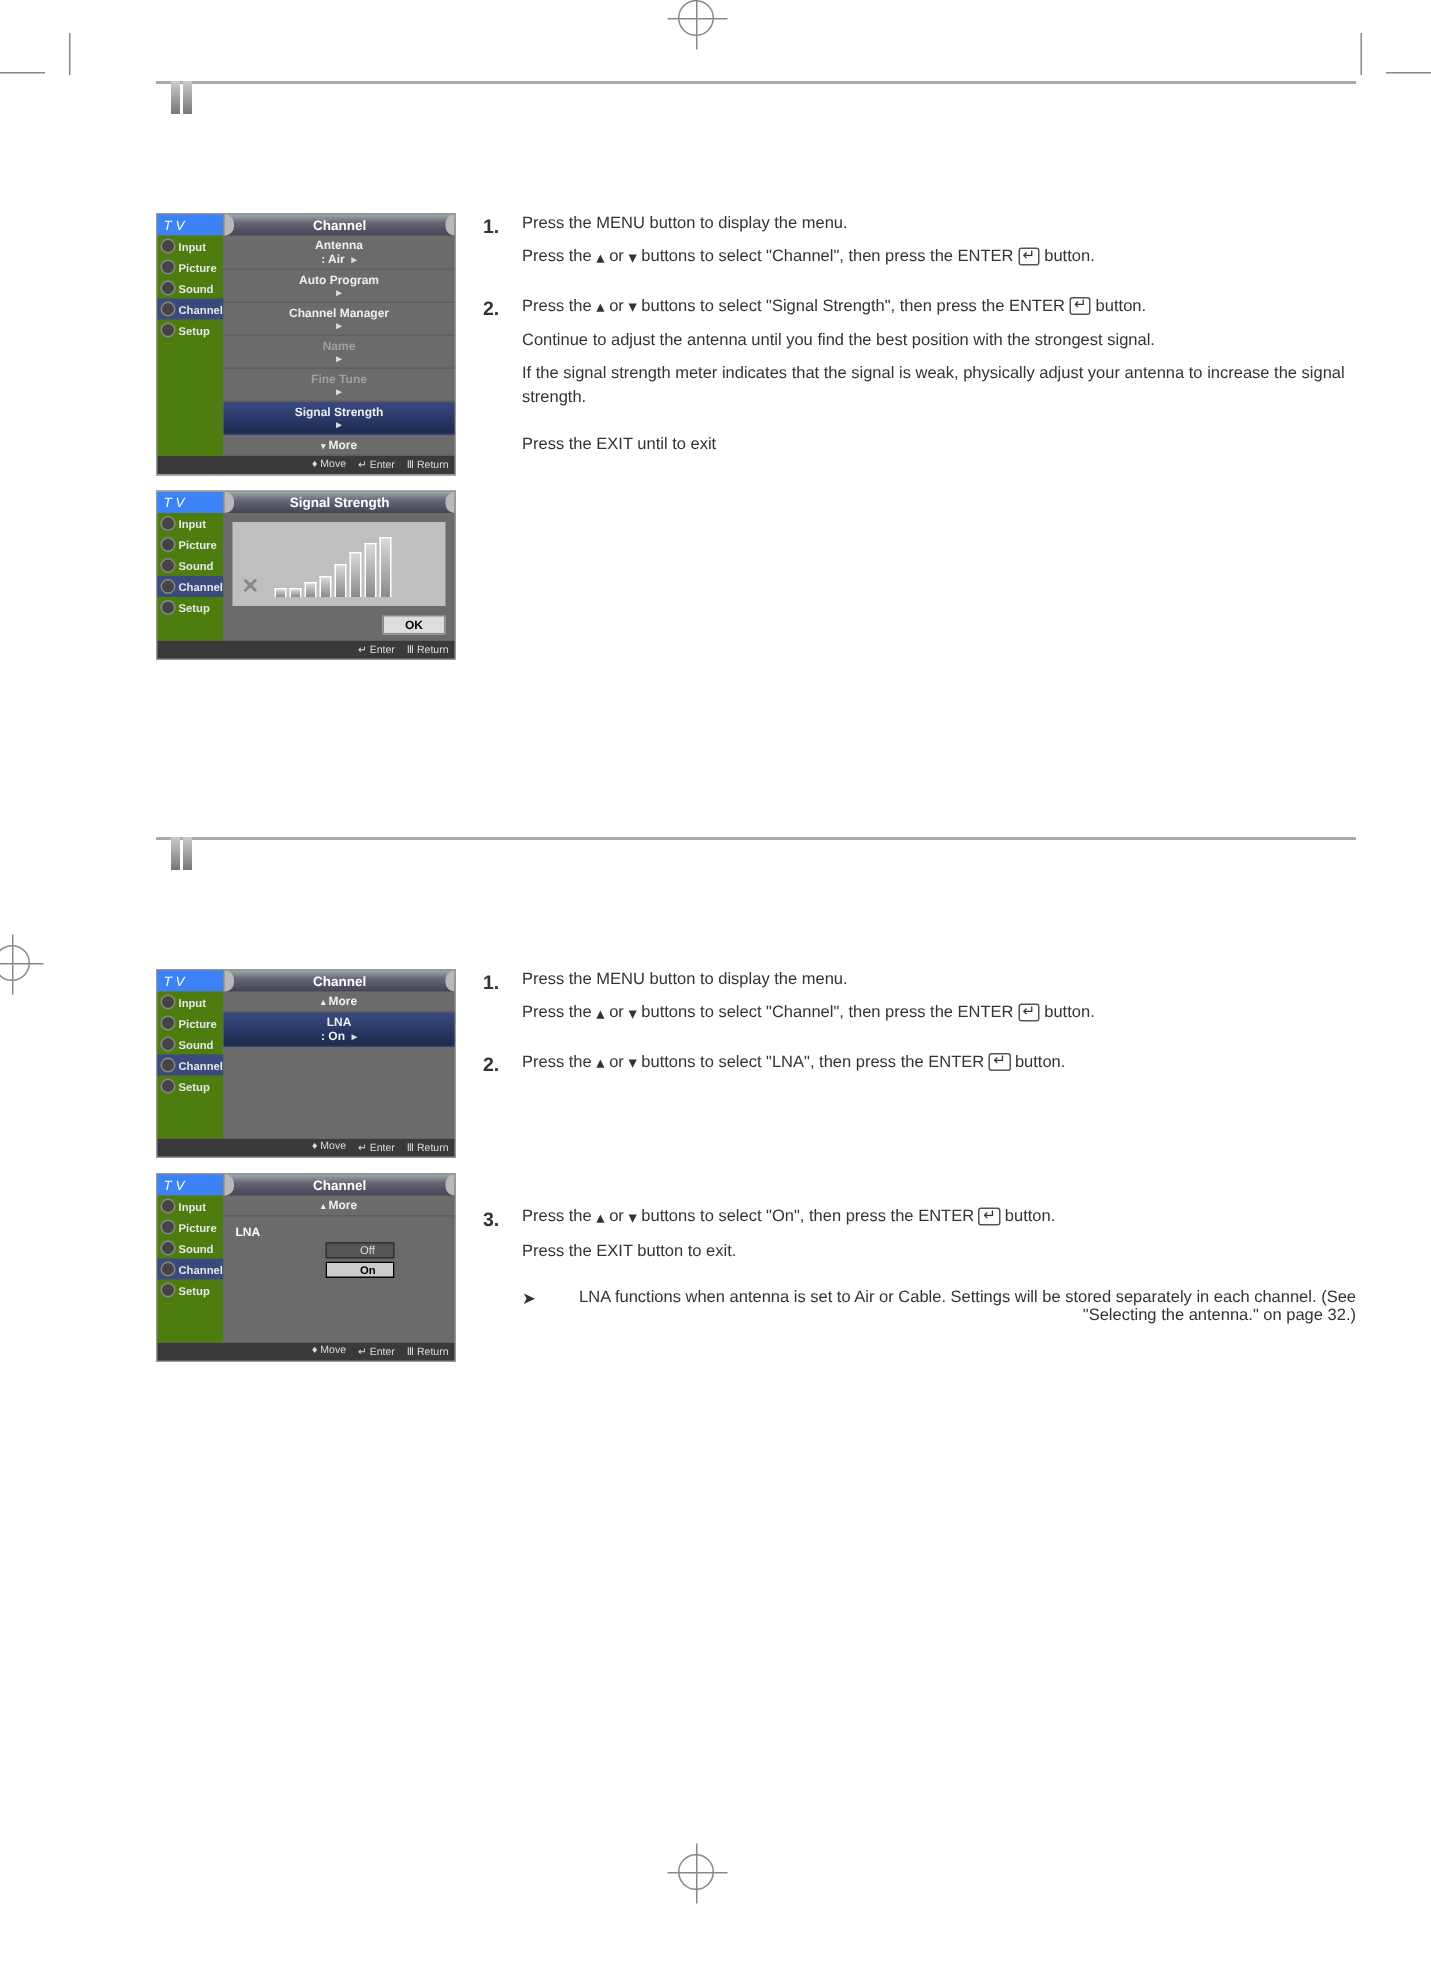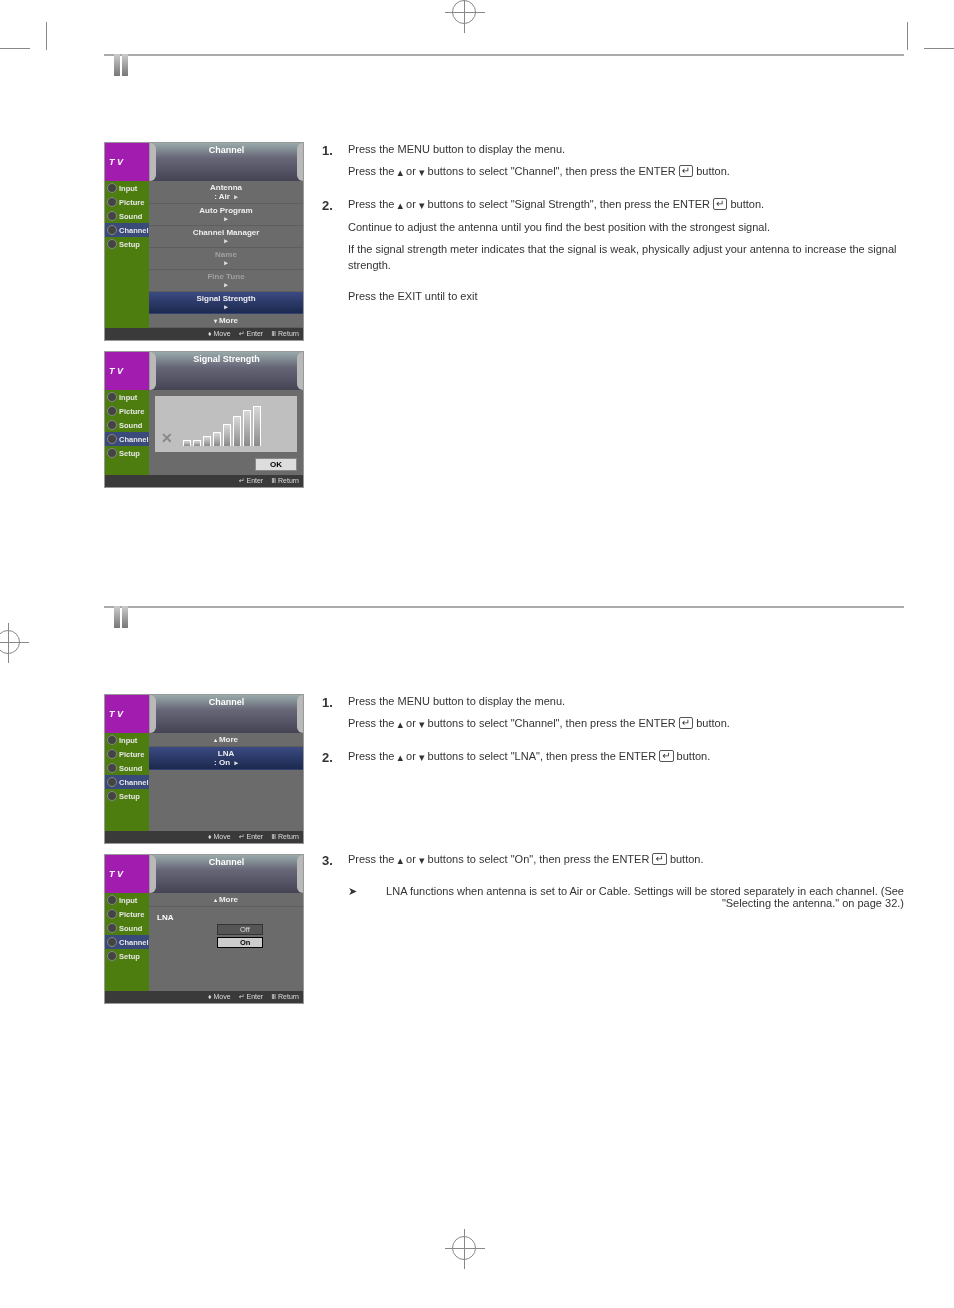--- a/index.html
+++ b/index.html
@@ -31,21 +31,21 @@
     background: linear-gradient(#ccc,#777);
   }
 
   .row { display:flex; gap: 18px; margin-bottom: 28px; }
   .shots { width: 200px; flex: 0 0 200px; display:flex; flex-direction:column; gap:10px; }
   .instructions { flex: 1; }
 
   
   .osd { width: 200px; border: 1px solid #999; background: #7a7a7a; font-size: 8px; color:#fff; }
   .osd-header { display:flex; }
-  .osd-tv { width:44px; background:#a21caf; color:#fff; font-weight:bold; font-style:italic; padding:14px 4px; font-size:9px; }
+  .osd-tv { width:44px; background:#3b82f6; color:#fff; font-weight:normal; font-style:italic; padding:2px 4px; font-size:9px; }
   .osd-title { flex:1; text-align:center; background: linear-gradient(#9aa, #667 40%, #445); color:#fff; padding:2px 0; font-size:9px; font-weight:bold; border-left:1px solid #999; position:relative; }
   .osd-title::before, .osd-title::after{ content:""; position:absolute; top:0; bottom:0; width:6px; background:#b9b9b9; }
   .osd-title::before{ left:0; border-radius:0 8px 8px 0; }
   .osd-title::after{ right:0; border-radius:8px 0 0 8px; }
   .osd-body { display:flex; }
   .osd-side { width:44px; background:#4d7c0f; display:flex; flex-direction:column; }
   .osd-side-item { display:flex; align-items:center; gap:2px; padding:2px 2px; color:#e8e8e8; font-size:7.5px; font-weight:bold; }
   .osd-side-item.sel { background:#3a4a7a; }
   .osd-side-icon { width:10px; height:10px; background:#444; border-radius:50%; display:inline-block; flex:0 0 10px; border:1px solid #888; }
   .osd-main { flex:1; background:#6b6b6b; padding: 0; display:flex; flex-direction:column; }
@@ -357,20 +357,21 @@
             <p><span>Press the </span><span class="btn-icon tri-up"></span><span> or </span><span class="btn-icon tri-down"></span><span> buttons to select "LNA", then press the </span><strong>ENTER</strong> <span class="enter-glyph"></span><span> button.</span></p>
           </div>
         </li>
       </ol>
       <div style="height:70px;"></div>
       <ol class="steps">
         <li>
           <div class="step-num">3.</div>
           <div class="step-body">
             <p><span>Press the </span><span class="btn-icon tri-up"></span><span> or </span><span class="btn-icon tri-down"></span><span> buttons to select "On", then press the </span><strong>ENTER</strong> <span class="enter-glyph"></span><span> button.</span></p>
+            <p><span>Press the </span><strong>EXIT</strong><span> button to exit.</span></p>
           </div>
         </li>
       </ol>
       <div class="note">
         <span class="bullet"></span>
         <span>LNA functions when antenna is set to Air or Cable. Settings will be stored separately in each channel. (See "Selecting the antenna." on page 32.)</span>
       </div>
     </div>
   </div>
 

